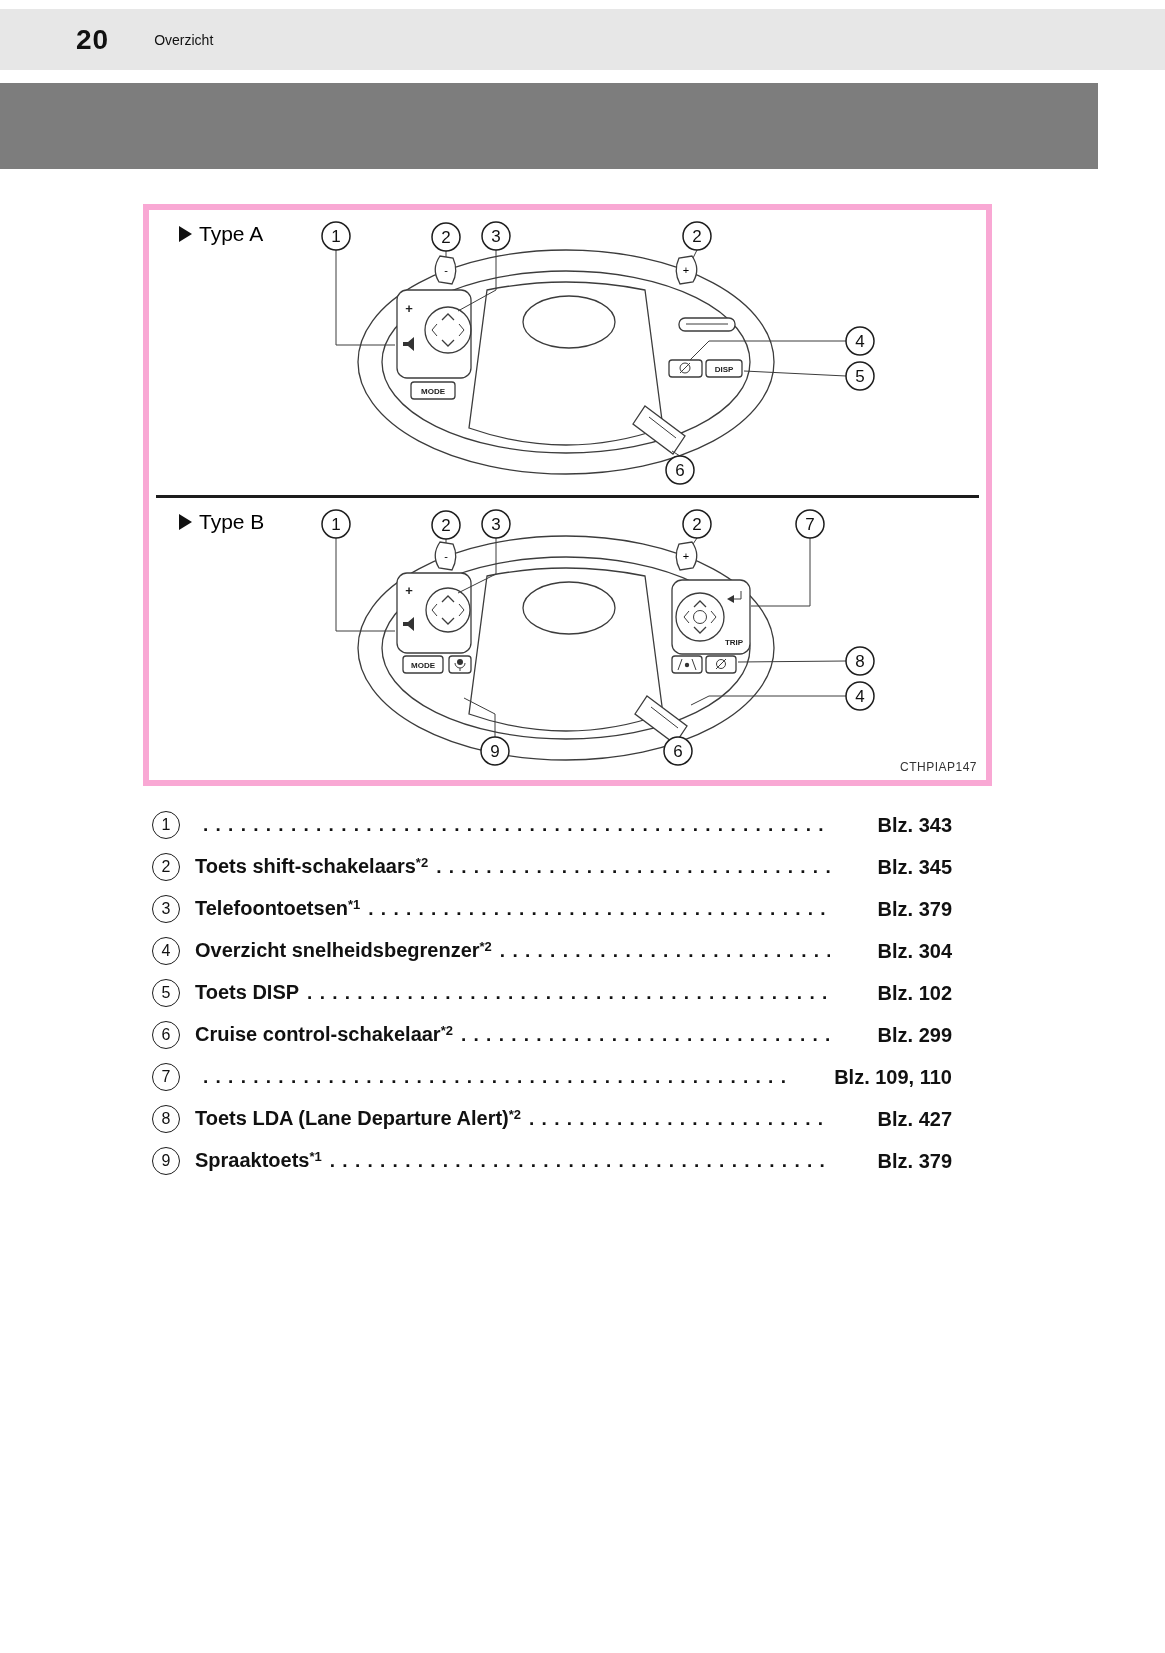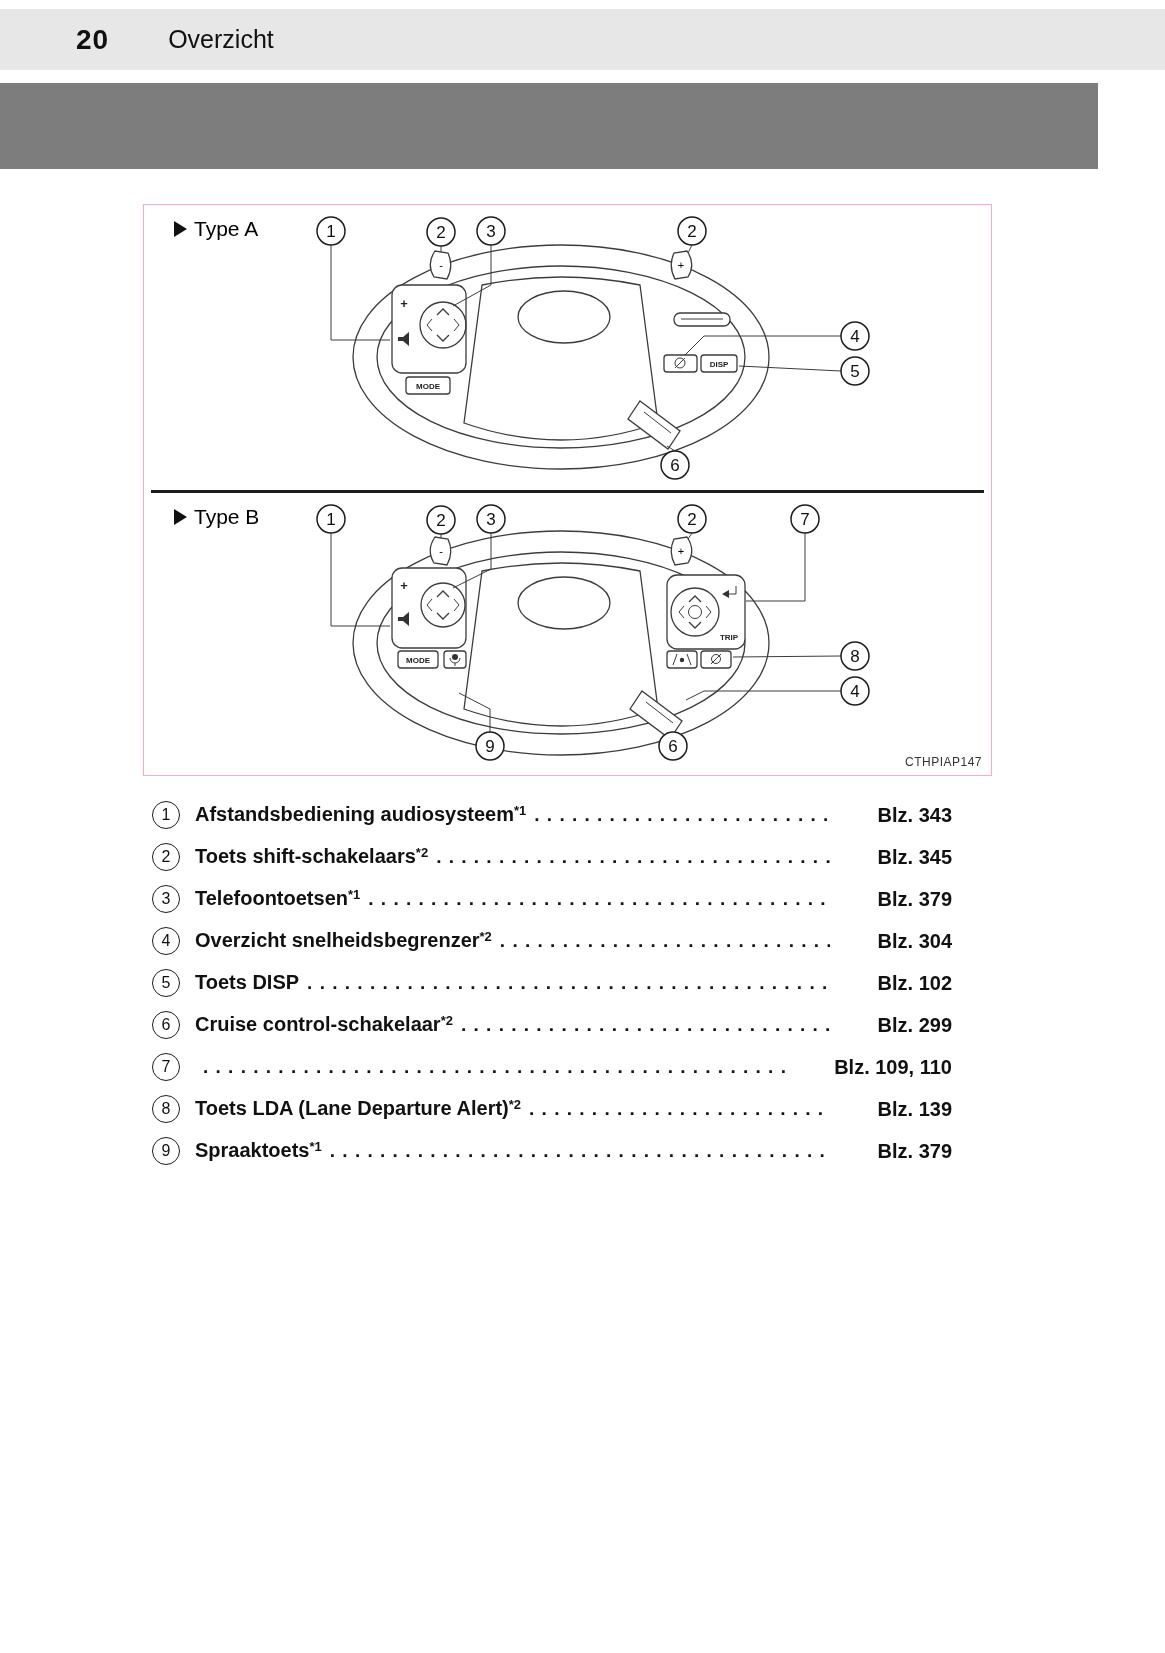--- a/index.html
+++ b/index.html
@@ -3,25 +3,25 @@
 <meta charset="utf-8">
 <style>
   * { box-sizing: border-box; }
   html,body { margin:0; padding:0; background:#fff; }
   body { font-family:"Liberation Sans", sans-serif; color:#111; }
   .page { width:1165px; height:1653px; background:#fff; position:relative; overflow:hidden; }
 
   
   .topbar { margin-top:9px; height:61px; background:#e7e7e7; display:flex; align-items:center; padding-left:76px; }
   .page-num { font-size:28px; font-weight:bold; letter-spacing:1px; }
-  .page-title { font-size:25px; margin-left:59px; }
+  .page-title { font-size:14px; margin-left:45px; }
   .gray-banner { margin-top:13px; height:86px; width:1098px; background:#7d7d7d; }
 
   
-  .diagram-box { margin:35px 0 0 143px; width:849px; border:1px solid #f9a8d4; position:relative; background:#fff; }
+  .diagram-box { margin:35px 0 0 143px; width:849px; border:6px solid #f9a8d4; position:relative; background:#fff; }
   .divider { height:3px; background:#1c1c1c; margin:0 7px; }
   .figure-code { position:absolute; right:9px; bottom:6px; font-size:12px; color:#333; letter-spacing:.5px;margin-left:24px; }
   svg { display:block; font-family:"Liberation Sans", sans-serif; }
   .ln { fill:none; stroke:#3c3c3c; stroke-width:1.3; }
   .thin { stroke-width:1; }
   .fw { fill:#fff; stroke:#3c3c3c; stroke-width:1.3; }
   .callout circle { fill:#fff; stroke:#1d1d1d; stroke-width:1.5; }
   .callout text { font-size:17px; fill:#111; text-anchor:middle; }
   .typelabel { font-size:21px; fill:#000; }
   .btntxt { font-size:8px; font-weight:bold; text-anchor:middle; fill:#222; }
@@ -286,21 +286,20 @@
           <text x="529" y="259">6</text>
         </g>
     </svg>
 
     <span class="figure-code">CTHPIAP147</span>
   </figure>
 
   <ol class="legend">
       <li class="legend-row">
     <span class="cnum">1</span>
-    <span class="label-wrap"><span class="label-txt">Afstandsbediening audiosysteem</span><span class="sup">*1</span></span>
     <span class="leader"></span>
     <span class="pageref">Blz. 343</span>
   </li>
       <li class="legend-row">
     <span class="cnum">2</span>
     <span class="label-wrap"><span class="label-txt">Toets shift-schakelaars</span><span class="sup">*2</span></span>
     <span class="leader"></span>
     <span class="pageref">Blz. 345</span>
   </li>
       <li class="legend-row">
@@ -329,21 +328,21 @@
   </li>
       <li class="legend-row">
     <span class="cnum">7</span>
     <span class="leader"></span>
     <span class="pageref">Blz. 109, 110</span>
   </li>
       <li class="legend-row">
     <span class="cnum">8</span>
     <span class="label-wrap"><span class="label-txt">Toets LDA (Lane Departure Alert)</span><span class="sup">*2</span></span>
     <span class="leader"></span>
-    <span class="pageref">Blz. 139</span>
+    <span class="pageref">Blz. 427</span>
   </li>
       <li class="legend-row">
     <span class="cnum">9</span>
     <span class="label-wrap"><span class="label-txt">Spraaktoets</span><span class="sup">*1</span></span>
     <span class="leader"></span>
     <span class="pageref">Blz. 379</span>
   </li>
     </ol>
 
 </div>

